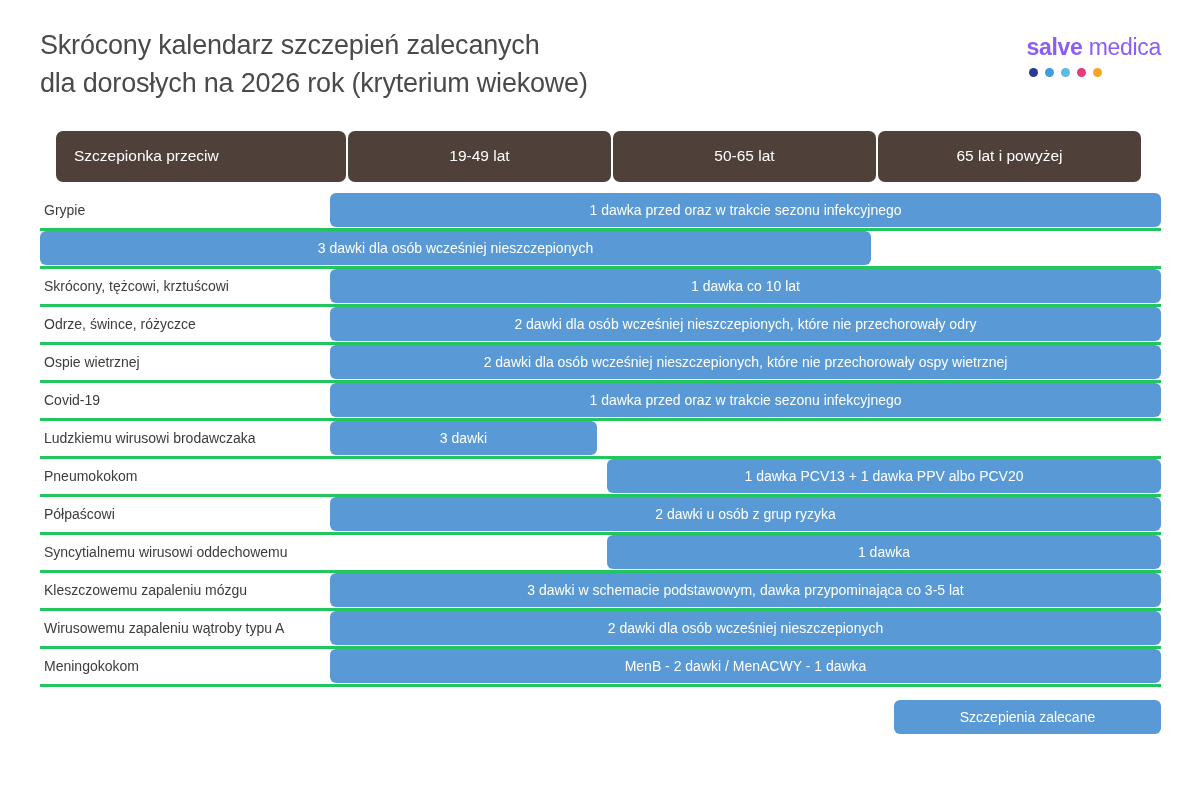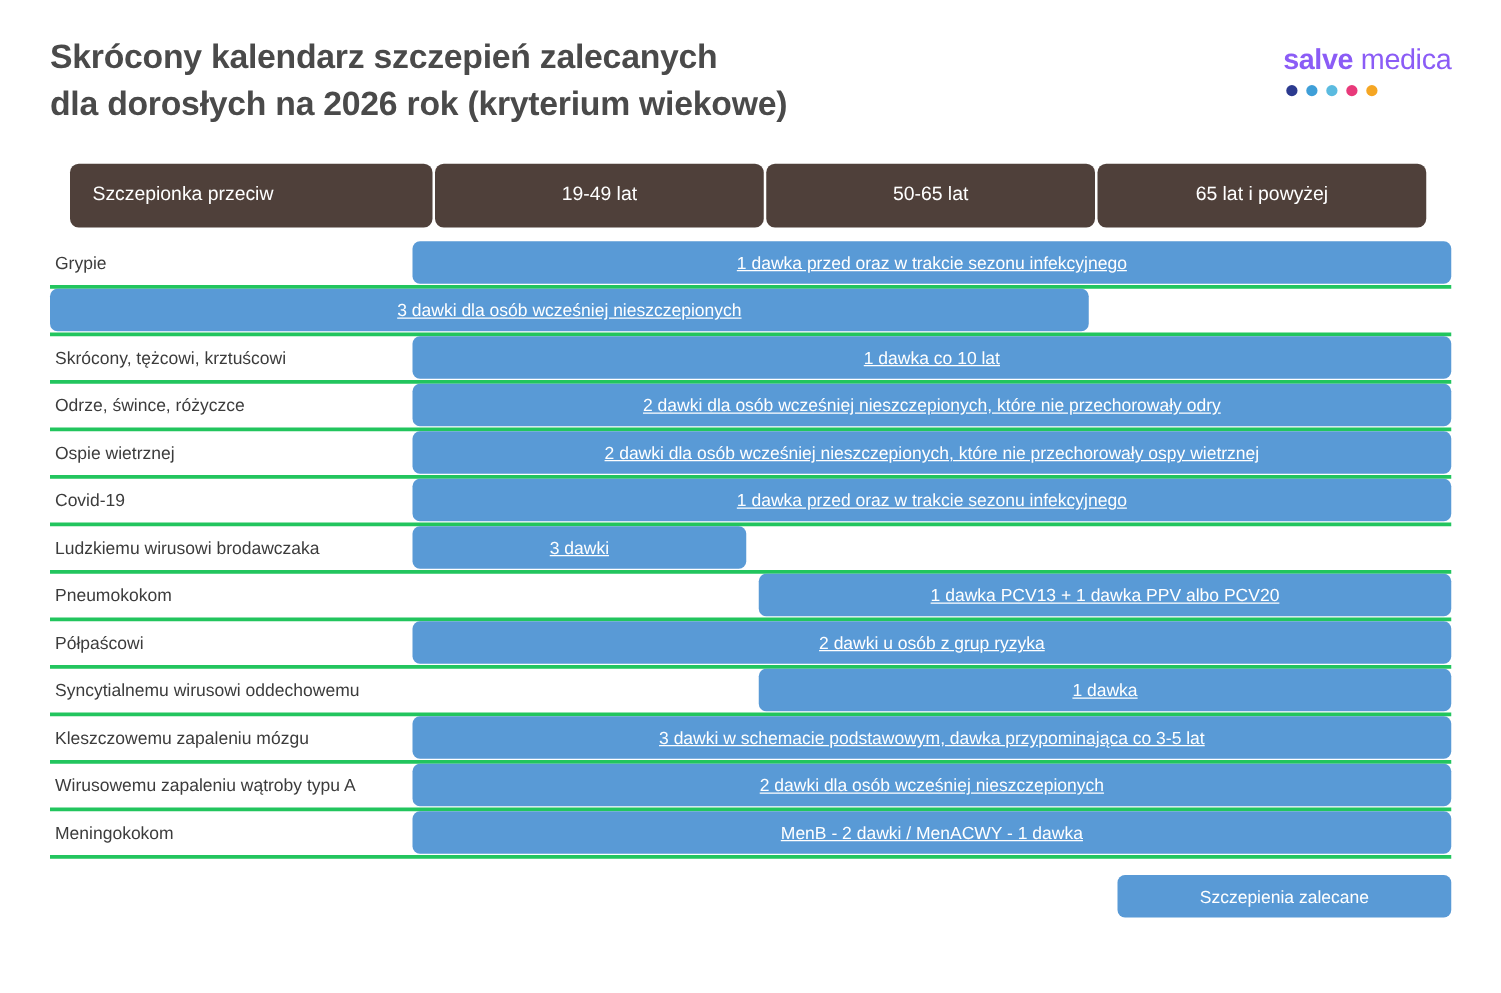--- a/index.html
+++ b/index.html
@@ -21,21 +21,21 @@
 
   
   .header {
     display: flex;
     justify-content: space-between;
     align-items: flex-start;
     padding: 26px 40px 0 40px;
   }
   .title {
     font-size: 27px;
-    font-weight: bold;
+    font-weight: normal;
     line-height: 1.42;
     color: #4a4a4a;
     letter-spacing: -0.2px;
     white-space: pre-line;
   }
   .brand {
     text-align: right;
     padding-top: 8px;
   }
   .brand-name {
@@ -113,21 +113,20 @@
     border-radius: 6px;
     color: #ffffff;
     font-size: 14px;
     display: flex;
     align-items: center;
     justify-content: center;
     text-align: center;
     padding: 0 10px;
     white-space: nowrap;
     overflow: hidden;
-    text-decoration: underline;
   }
   
   .span-all   { left: 0px;   width: 831px; }
   .span-1     { left: 0px;   width: 267px; }
   .span-23    { left: 277px; width: 554px; }
 
   .legend {
     margin: 13px 40px 0 40px;
     width: 1121px;
     display: flex;

